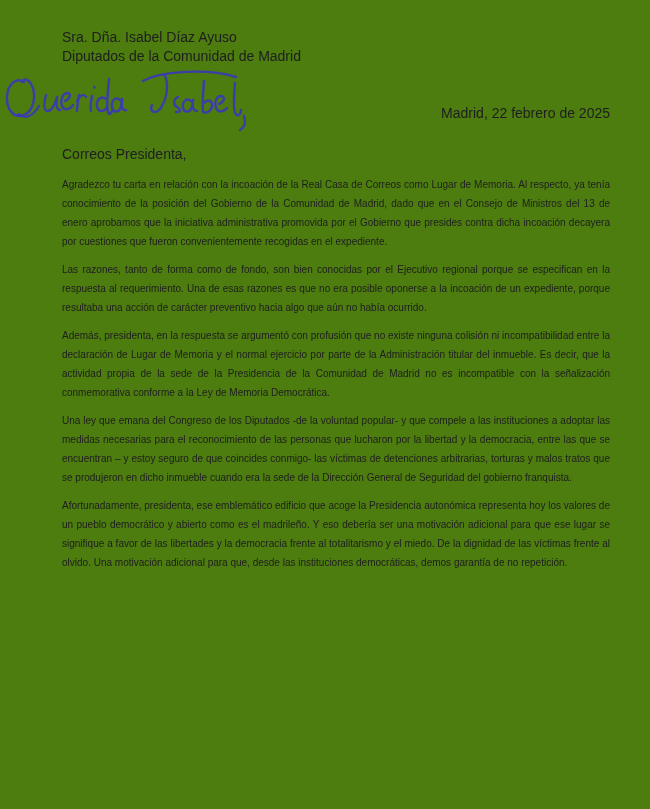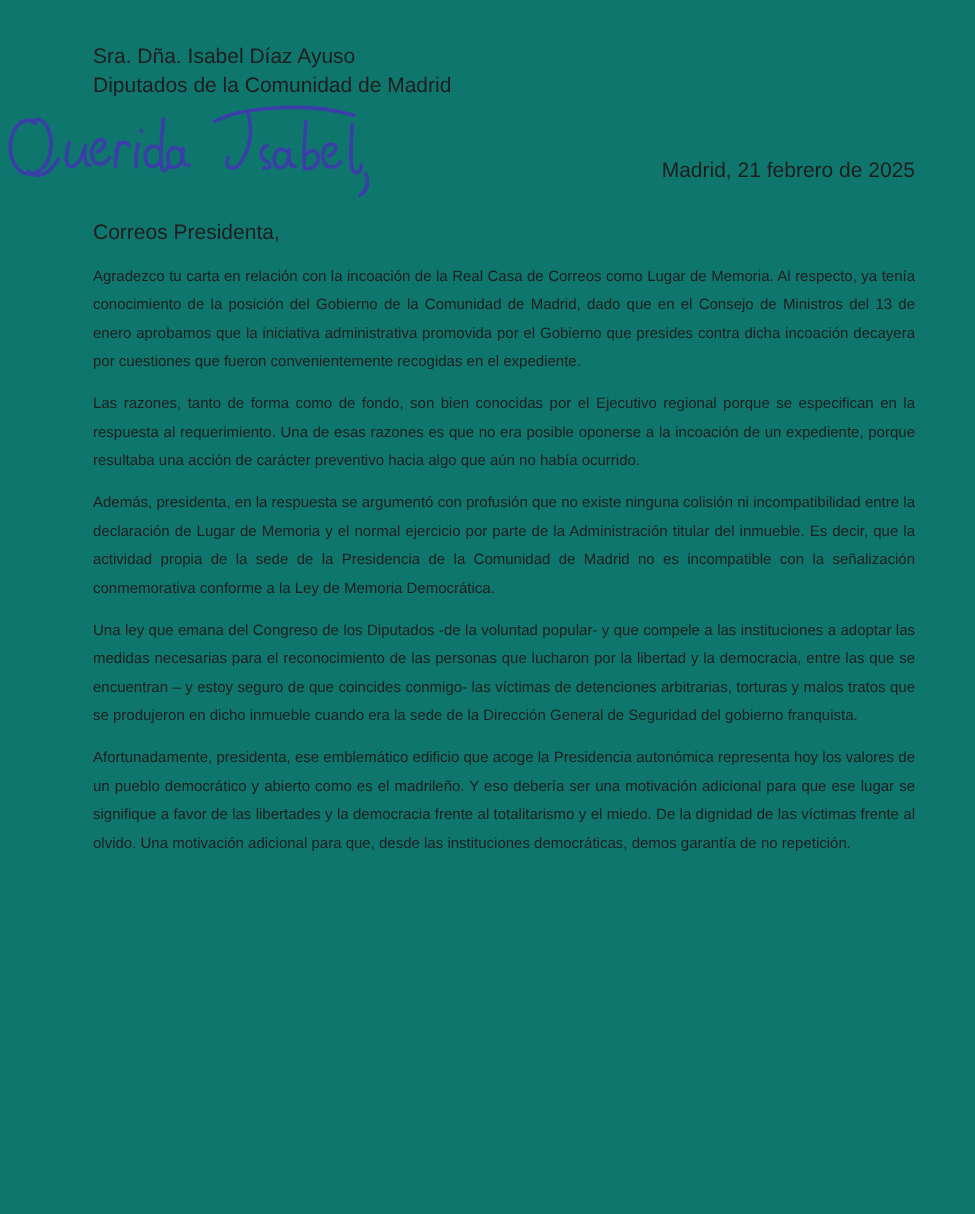--- a/index.html
+++ b/index.html
@@ -13,21 +13,21 @@
     font-family: "Liberation Sans", "DejaVu Sans", sans-serif;
     color: #1e1e1e;
     overflow: hidden;
   }
   .page {
     position: relative;
     box-sizing: border-box;
     width: 650px;
     height: 809px;
     padding: 28px 40px 0 62px;
-    background: #0f766e;
+    background: #4d7c0f;
   }
   .content {
     width: 548px;
   }
   .line {
     font-size: 14px;
     line-height: 19px;
     white-space: nowrap;
   }
   .handwriting {
@@ -94,21 +94,21 @@
       <path d="M 188,35 C 183,31 179,36 180,42 C 181,47 187,47 189,41 C 190,37 190,35 190,34"></path>
       <path d="M 190,34 C 189,41 190,45 194,45"></path>
       <path d="M 201,15 C 200,27 199,39 200,46"></path>
       <path d="M 200,46 C 205,48 210,43 209,38 C 208,33 203,34 201,37"></path>
       <path d="M 216,38 C 221,36 223,31 218,30 C 213,30 211,37 213,42 C 215,47 221,46 224,42"></path>
       <path d="M 232,17 C 231,29 230,41 232,47 C 234,51 238,49 238,44"></path>
       <path d="M 241,50 C 243,56 242,61 237,64"></path>
     </g>
   </svg>
 
-  <div class="dateline">Madrid, 21 febrero de 2025</div>
+  <div class="dateline">Madrid, 22 febrero de 2025</div>
 
   <div class="salutation">Correos Presidenta,</div>
 
   <p class="para first">Agradezco tu carta en relación con la incoación de la Real Casa de Correos como Lugar de Memoria. Al respecto, ya tenía conocimiento de la posición del Gobierno de la Comunidad de Madrid, dado que en el Consejo de Ministros del 13 de enero aprobamos que la iniciativa administrativa promovida por el Gobierno que presides contra dicha incoación decayera por cuestiones que fueron convenientemente recogidas en el expediente.</p>
   <p class="para">Las razones, tanto de forma como de fondo, son bien conocidas por el Ejecutivo regional porque se especifican en la respuesta al requerimiento. Una de esas razones es que no era posible oponerse a la incoación de un expediente, porque resultaba una acción de carácter preventivo hacia algo que aún no había ocurrido.</p>
   <p class="para">Además, presidenta, en la respuesta se argumentó con profusión que no existe ninguna colisión ni incompatibilidad entre la declaración de Lugar de Memoria y el normal ejercicio por parte de la Administración titular del inmueble. Es decir, que la actividad propia de la sede de la Presidencia de la Comunidad de Madrid no es incompatible con la señalización conmemorativa conforme a la Ley de Memoria Democrática.</p>
   <p class="para">Una ley que emana del Congreso de los Diputados -de la voluntad popular- y que compele a las instituciones a adoptar las medidas necesarias para el reconocimiento de las personas que lucharon por la libertad y la democracia, entre las que se encuentran – y estoy seguro de que coincides conmigo- las víctimas de detenciones arbitrarias, torturas y malos tratos que se produjeron en dicho inmueble cuando era la sede de la Dirección General de Seguridad del gobierno franquista.</p>
   <p class="para">Afortunadamente, presidenta, ese emblemático edificio que acoge la Presidencia autonómica representa hoy los valores de un pueblo democrático y abierto como es el madrileño. Y eso debería ser una motivación adicional para que ese lugar se signifique a favor de las libertades y la democracia frente al totalitarismo y el miedo. De la dignidad de las víctimas frente al olvido. Una motivación adicional para que, desde las instituciones democráticas, demos garantía de no repetición.</p>
 
 </div>

